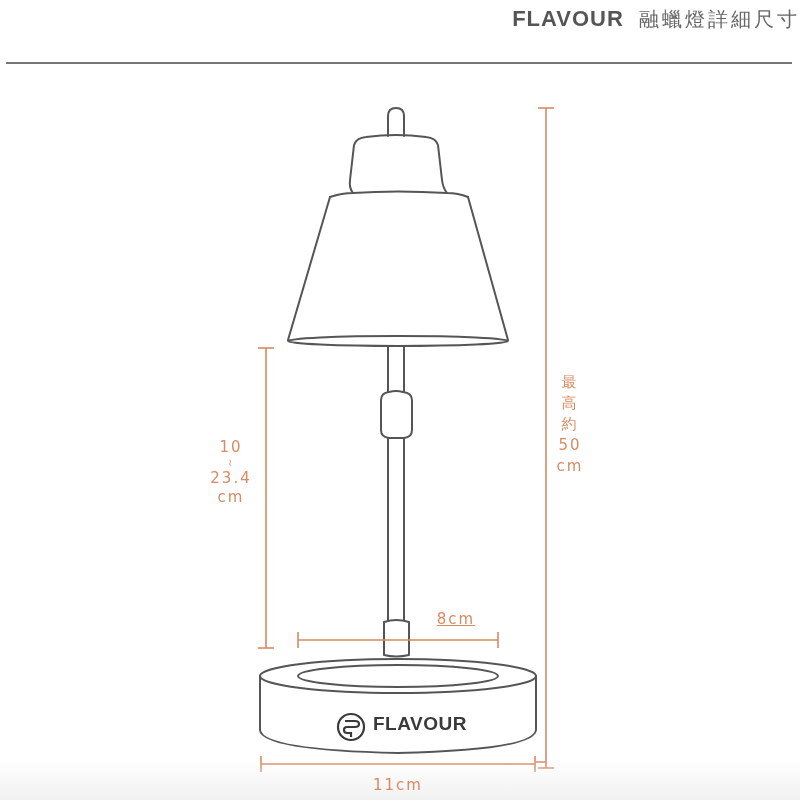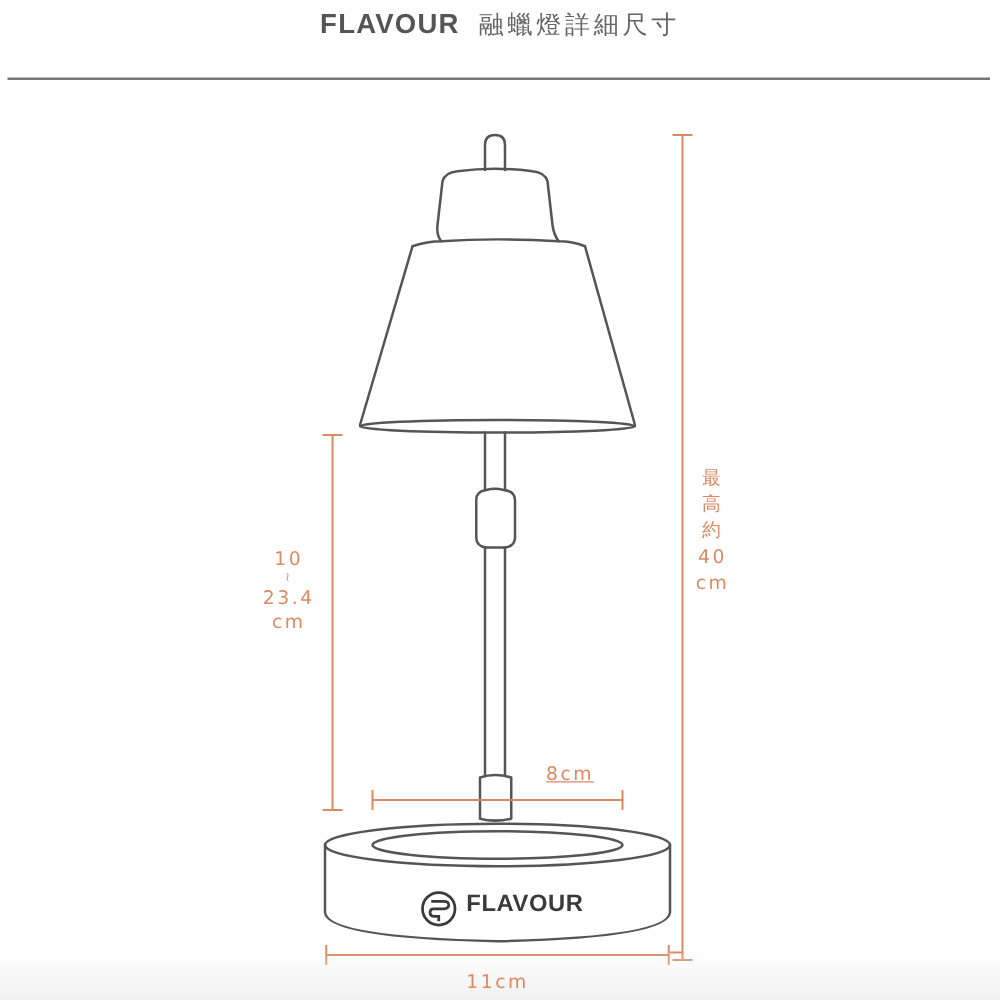--- a/index.html
+++ b/index.html
@@ -1,18 +1,18 @@
 <!DOCTYPE html>
 <html><head>
   <meta charset="utf-8">
   <style>
     html, body { margin:0; padding:0; background:#ffffff; }
     body { width:800px; height:800px; position:relative; overflow:hidden;
            font-family:"Liberation Sans", "DejaVu Sans", sans-serif; }
-    .title { position:absolute; top:6px; left:0; width:800px; text-align:center;
+    .title { position:absolute; top:6px; left:0; width:800px; text-align:right;
              font-size:22px; color:#555555; letter-spacing:1px; }
     .title .brand { font-weight:bold; margin-right:8px; }
     .title .sub { font-family:"DejaVu Sans", sans-serif; font-size:20px; color:#666; letter-spacing:3px; }
     .rule { position:absolute; top:62px; left:6px; width:786px; height:2px; background:#777777; }
     svg.diagram { position:absolute; top:0; left:0; }
     .dim-label { position:absolute; color:#d98a63; font-size:15px; text-align:center;
                  line-height:19px; letter-spacing:2px; font-family:"DejaVu Sans", sans-serif; }
     .bottom-fade { position:absolute; left:0; bottom:0; width:800px; height:40px;
                    background:linear-gradient(#ffffff00, #f1f1f1); }
     .base-logo-text { position:absolute; left:373px; top:713px; font-size:19px; font-weight:bold;
@@ -88,20 +88,20 @@
   <div>10</div>
   <div style="font-size:10px; line-height:12px;">≀</div>
   <div>23.4</div>
   <div>cm</div>
 </div>
 
 <div class="dim-label" style="left:552px; top:372px; width:36px; line-height:21px;">
   <div>最</div>
   <div>高</div>
   <div>約</div>
-  <div>40</div>
+  <div>50</div>
   <div>cm</div>
 </div>
 
 <div class="dim-label" style="left:426px; top:610px; width:60px;text-decoration:underline;">8cm</div>
 
 <div class="bottom-fade"></div>
 <div class="dim-label" style="left:366px; top:776px; width:64px;text-align:center;">11cm</div>
 
 </body></html>

